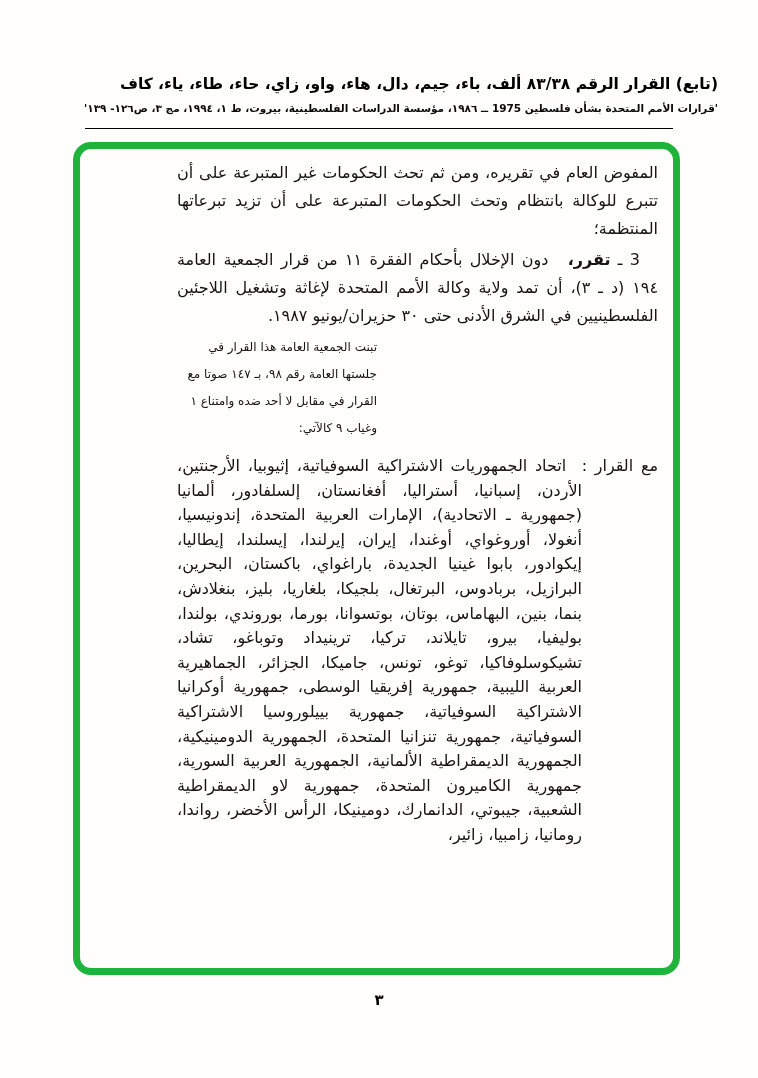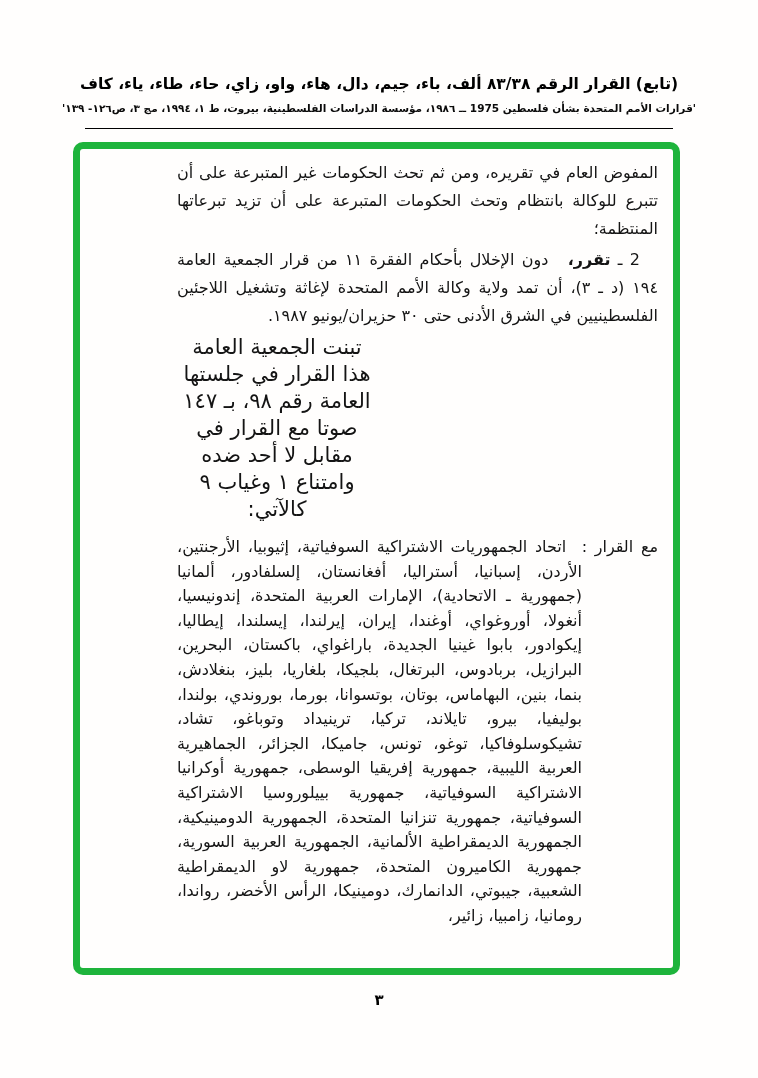--- a/index.html
+++ b/index.html
@@ -16,21 +16,20 @@
     overflow: hidden;
     direction: rtl;
   }
 
   
   .doc-header {
     position: absolute;
     top: 72px;
     left: 40px;
     right: 40px;
-    text-align: center;
     color: #000;
   }
   .doc-header .h-line1 {
     font-size: 15.5px;
     font-weight: bold;
     line-height: 24px;
     letter-spacing: 0.2px;
   }
   .doc-header .h-line2 {
     font-size: 10.5px;
@@ -52,21 +51,21 @@
 
   
   .green-box {
     position: absolute;
     top: 142px;
     left: 73px;
     width: 607px;
     height: 833px;
     box-sizing: border-box;
     border: 7px solid #1eb43c;
-    border-radius: 10px;
+    border-radius: 18px;
     background: transparent;
   }
   .text-col {
     position: absolute;
     top: 10px;
     right: 15px;
     width: 481px;
     color: #141414;
   }
 
@@ -76,23 +75,23 @@
     line-height: 28px;
     text-align: justify;
     direction: rtl;
   }
   .para.first-indent { text-indent: 18px; }
   .para .kw { font-weight: bold; margin-left: 12px; }
 
   .adoption-note {
     width: 200px;
     margin: 4px auto 4px 0; 
-    font-size: 21px;
+    font-size: 12px;
     line-height: 27px;
-    text-align: center;
+    text-align: right;
     direction: rtl;
   }
 
   .hanging {
     padding-right: 76px;
     text-indent: -76px;
     line-height: 24.6px;
     margin-top: 12px;
   }
   .vote-label { white-space: pre; }
@@ -119,21 +118,21 @@
     <div class="h-line2">'قرارات الأمم المتحدة بشأن فلسطين 1975 ــ ١٩٨٦، مؤسسة الدراسات الفلسطينية، بيروت، ط ١، ١٩٩٤، مج ٣، ص١٢٦- ١٣٩'</div>
   </header>
 
   <hr class="header-rule">
 
   <main class="green-box">
     <div class="text-col">
 
       <p class="para">المفوض العام في تقريره، ومن ثم تحث الحكومات غير المتبرعة على أن تتبرع للوكالة بانتظام وتحث الحكومات المتبرعة على أن تزيد تبرعاتها المنتظمة؛</p>
 
-      <p class="para first-indent"><span>2 ـ </span><span class="kw">تقرر،</span><span> دون الإخلال بأحكام الفقرة ١١ من قرار الجمعية العامة ١٩٤ (د ـ ٣)، أن تمد ولاية وكالة الأمم المتحدة لإغاثة وتشغيل اللاجئين الفلسطينيين في الشرق الأدنى حتى ٣٠ حزيران/يونيو ١٩٨٧.</span></p>
+      <p class="para first-indent"><span>3 ـ </span><span class="kw">تقرر،</span><span> دون الإخلال بأحكام الفقرة ١١ من قرار الجمعية العامة ١٩٤ (د ـ ٣)، أن تمد ولاية وكالة الأمم المتحدة لإغاثة وتشغيل اللاجئين الفلسطينيين في الشرق الأدنى حتى ٣٠ حزيران/يونيو ١٩٨٧.</span></p>
 
       <div class="adoption-note">تبنت الجمعية العامة هذا القرار في جلستها العامة رقم ٩٨، بـ ١٤٧ صوتا مع القرار في مقابل لا أحد ضده وامتناع ١ وغياب ٩ كالآتي:</div>
 
       <p class="para hanging"><span class="vote-label">مع القرار :  </span><span>اتحاد الجمهوريات الاشتراكية السوفياتية، إثيوبيا، الأرجنتين، الأردن، إسبانيا، أستراليا، أفغانستان، إلسلفادور، ألمانيا (جمهورية ـ الاتحادية)، الإمارات العربية المتحدة، إندونيسيا، أنغولا، أوروغواي، أوغندا، إيران، إيرلندا، إيسلندا، إيطاليا، إيكوادور، بابوا غينيا الجديدة، باراغواي، باكستان، البحرين، البرازيل، بربادوس، البرتغال، بلجيكا، بلغاريا، بليز، بنغلادش، بنما، بنين، البهاماس، بوتان، بوتسوانا، بورما، بوروندي، بولندا، بوليفيا، بيرو، تايلاند، تركيا، ترينيداد وتوباغو، تشاد، تشيكوسلوفاكيا، توغو، تونس، جاميكا، الجزائر، الجماهيرية العربية الليبية، جمهورية إفريقيا الوسطى، جمهورية أوكرانيا الاشتراكية السوفياتية، جمهورية بييلوروسيا الاشتراكية السوفياتية، جمهورية تنزانيا المتحدة، الجمهورية الدومينيكية، الجمهورية الديمقراطية الألمانية، الجمهورية العربية السورية، جمهورية الكاميرون المتحدة، جمهورية لاو الديمقراطية الشعبية، جيبوتي، الدانمارك، دومينيكا، الرأس الأخضر، رواندا، رومانيا، زامبيا، زائير،</span></p>
 
     </div>
   </main>
 
   <footer>
     <div class="page-number">٣</div>

